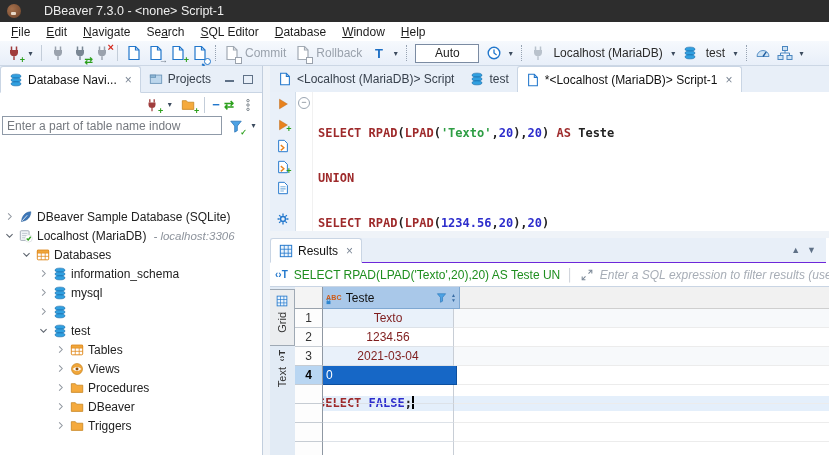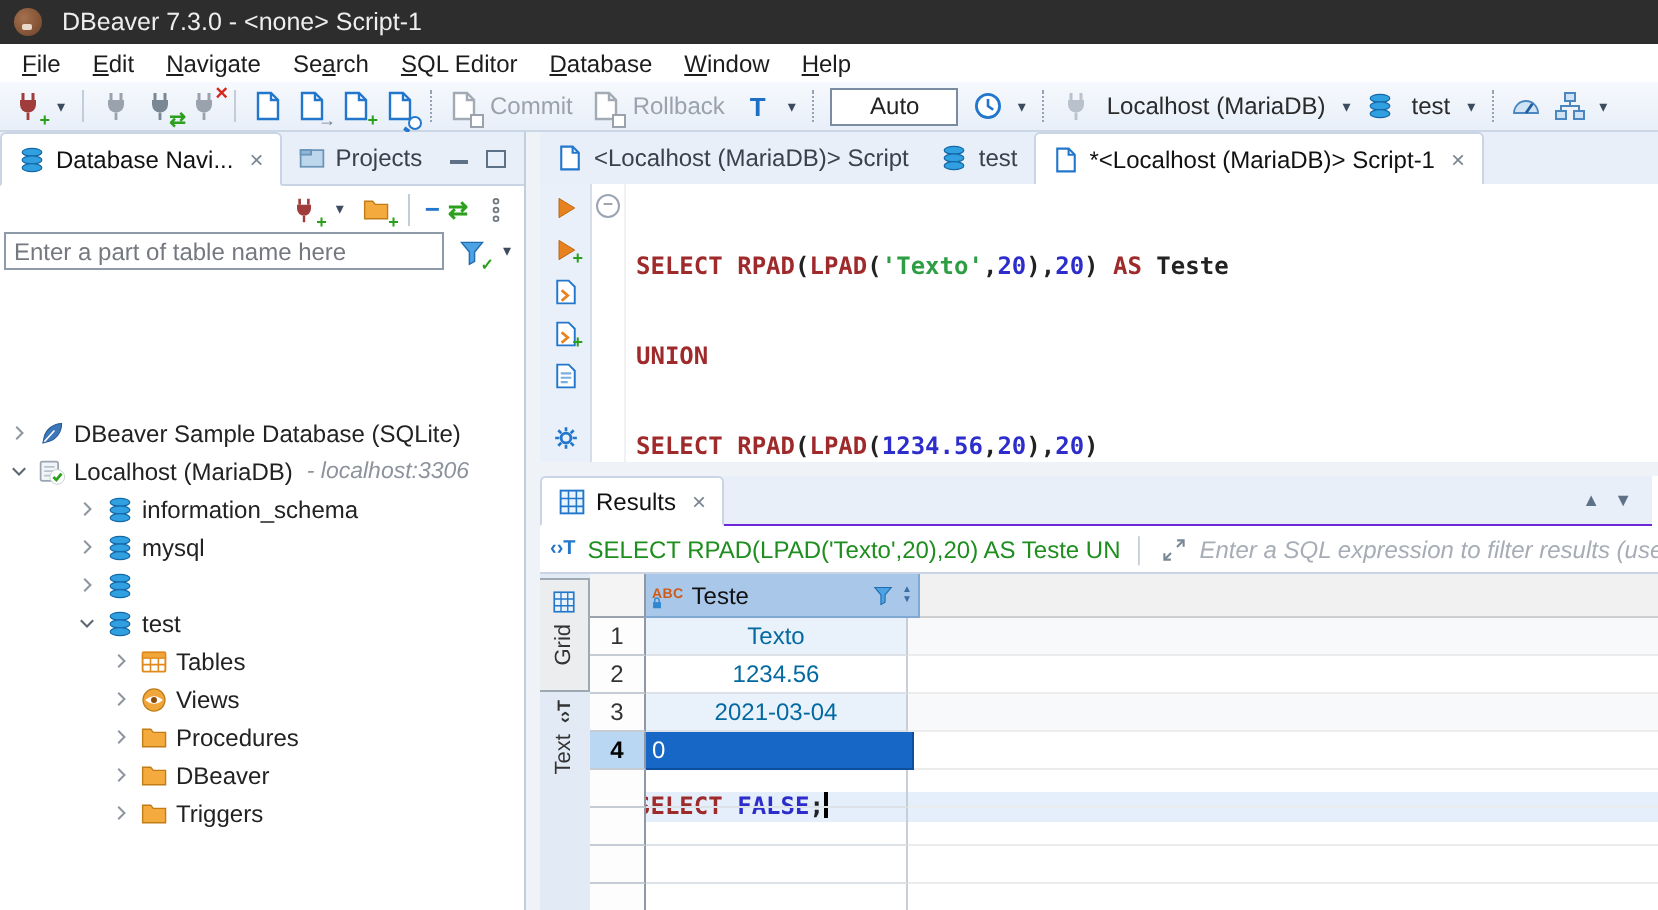--- a/index.html
+++ b/index.html
@@ -4,21 +4,21 @@
 <style>
   html,body{margin:0;padding:0;background:#cfd4da;}
   .app{position:relative;width:829px;height:455px;background:#fff;overflow:hidden;
        font-family:"Liberation Sans",sans-serif;font-size:12px;color:#222;}
   svg{display:block}
   .i14{width:14px;height:14px;flex:none}
   .i16{width:16px;height:16px;flex:none}
   .i12{width:12px;height:12px;flex:none}
 
   
-  .titlebar{height:22px;background:#2d2d2d;display:flex;align-items:center;gap:10px;padding:0 7px}
+  .titlebar{height:22px;background:#2d2d2d;display:flex;align-items:center;gap:23px;padding:0 7px}
   .beaver{width:14px;height:14px;border-radius:50%;background:radial-gradient(circle at 35% 35%,#a5704c,#6e432a);flex:none;position:relative}
   .beaver:after{content:"";position:absolute;left:4px;top:8px;width:5px;height:3px;background:#e8d9c8;border-radius:1px}
   .wtitle{color:#eeeeee;font-size:12.5px}
 
   
   .menubar{height:19px;background:#ffffff;display:flex;align-items:center;padding-left:3px}
   .mi{padding:2px 8px;color:#1c1c1c;cursor:default}
 
   
   .toolbar{height:24px;background:linear-gradient(#f6f9fd,#e8eff9);border-bottom:1px solid #ccd7e5;
@@ -108,21 +108,21 @@
           display:flex;align-items:center;gap:4px;padding:0 3px}
   .ghfill{flex:1;background:#f1f1f1;border-bottom:1px solid #cfcfcf}
   .abc{color:#cf5a16;font-size:7px;font-weight:bold;position:relative;flex:none;letter-spacing:.2px}
   .lockmini{position:absolute;left:-1px;bottom:-4px;width:7px;height:7px}
   .hname{flex:1;color:#111}
   .sorts{display:flex;flex-direction:column;font-size:5px;color:#3a6ea5;line-height:5px}
   .grow{display:flex;height:19px}
   .gnum{width:27px;flex:none;background:#fdfdfd;border-right:1px solid #8f98a3;border-bottom:1px solid #c6ccd3;
         text-align:center;line-height:18px;color:#333}
   .gval{width:130px;flex:none;border-right:1px solid #c8ced6;border-bottom:1px solid #dde2e8;
-        text-align:center;line-height:18px;color:#0369a1}
+        text-align:center;line-height:18px;color:#7f1d1d}
   .gfill{flex:1;border-bottom:1px solid #ececec}
   .stripe .gval{background:#e9f1fa}
   .stripe .gfill{background:#f7f9fb}
   .grow.selrow .gnum{background:#b9d6f2;font-weight:bold;color:#000}
   .grow.selrow .gval{background:#1667c6;color:#fff;text-align:left;padding-left:3px;border-right:1px solid #0c4f9e;border-bottom:1px solid #0c4f9e}
 </style>
 </head>
 <body>
 
 <svg width="0" height="0" style="position:absolute">
@@ -407,21 +407,21 @@
         <span class="bluemin">−</span>
         <span class="greenlink">⇄</span>
         <span class="tbtn">
             <svg class="i14">
               <use href="#i-dots"></use>
             </svg>
           </span>
       </div>
       <div class="filterrow">
         <div class="filterinput">
-          <span>Enter a part of table name here</span>
+          <span>Enter a part of table name indow</span>
         </div>
         <span class="tbtn">
             <svg class="i14">
               <use href="#i-funnel"></use>
             </svg>
             <span class="badge b-plus" style="font-size:8px">✓</span>
           </span>
         <span class="caret">▾</span>
       </div>
 
@@ -437,20 +437,29 @@
         </div>
         <div class="trow" style="padding-left:4px">
           <svg class="chev">
               <use href="#c-d"></use>
             </svg>
           <svg class="i14">
               <use href="#i-conn"></use>
             </svg>
           <span>Localhost (MariaDB)</span>
           <span class="tsuffix">- localhost:3306</span>
+        </div>
+        <div class="trow" style="padding-left:21px">
+          <svg class="chev">
+              <use href="#c-d"></use>
+            </svg>
+          <svg class="i14">
+              <use href="#i-table"></use>
+            </svg>
+          <span>Databases</span>
         </div>
         <div class="trow" style="padding-left:38px">
           <svg class="chev">
               <use href="#c-r"></use>
             </svg>
           <svg class="i14">
               <use href="#i-db"></use>
             </svg>
           <span>information_schema</span>
         </div>

